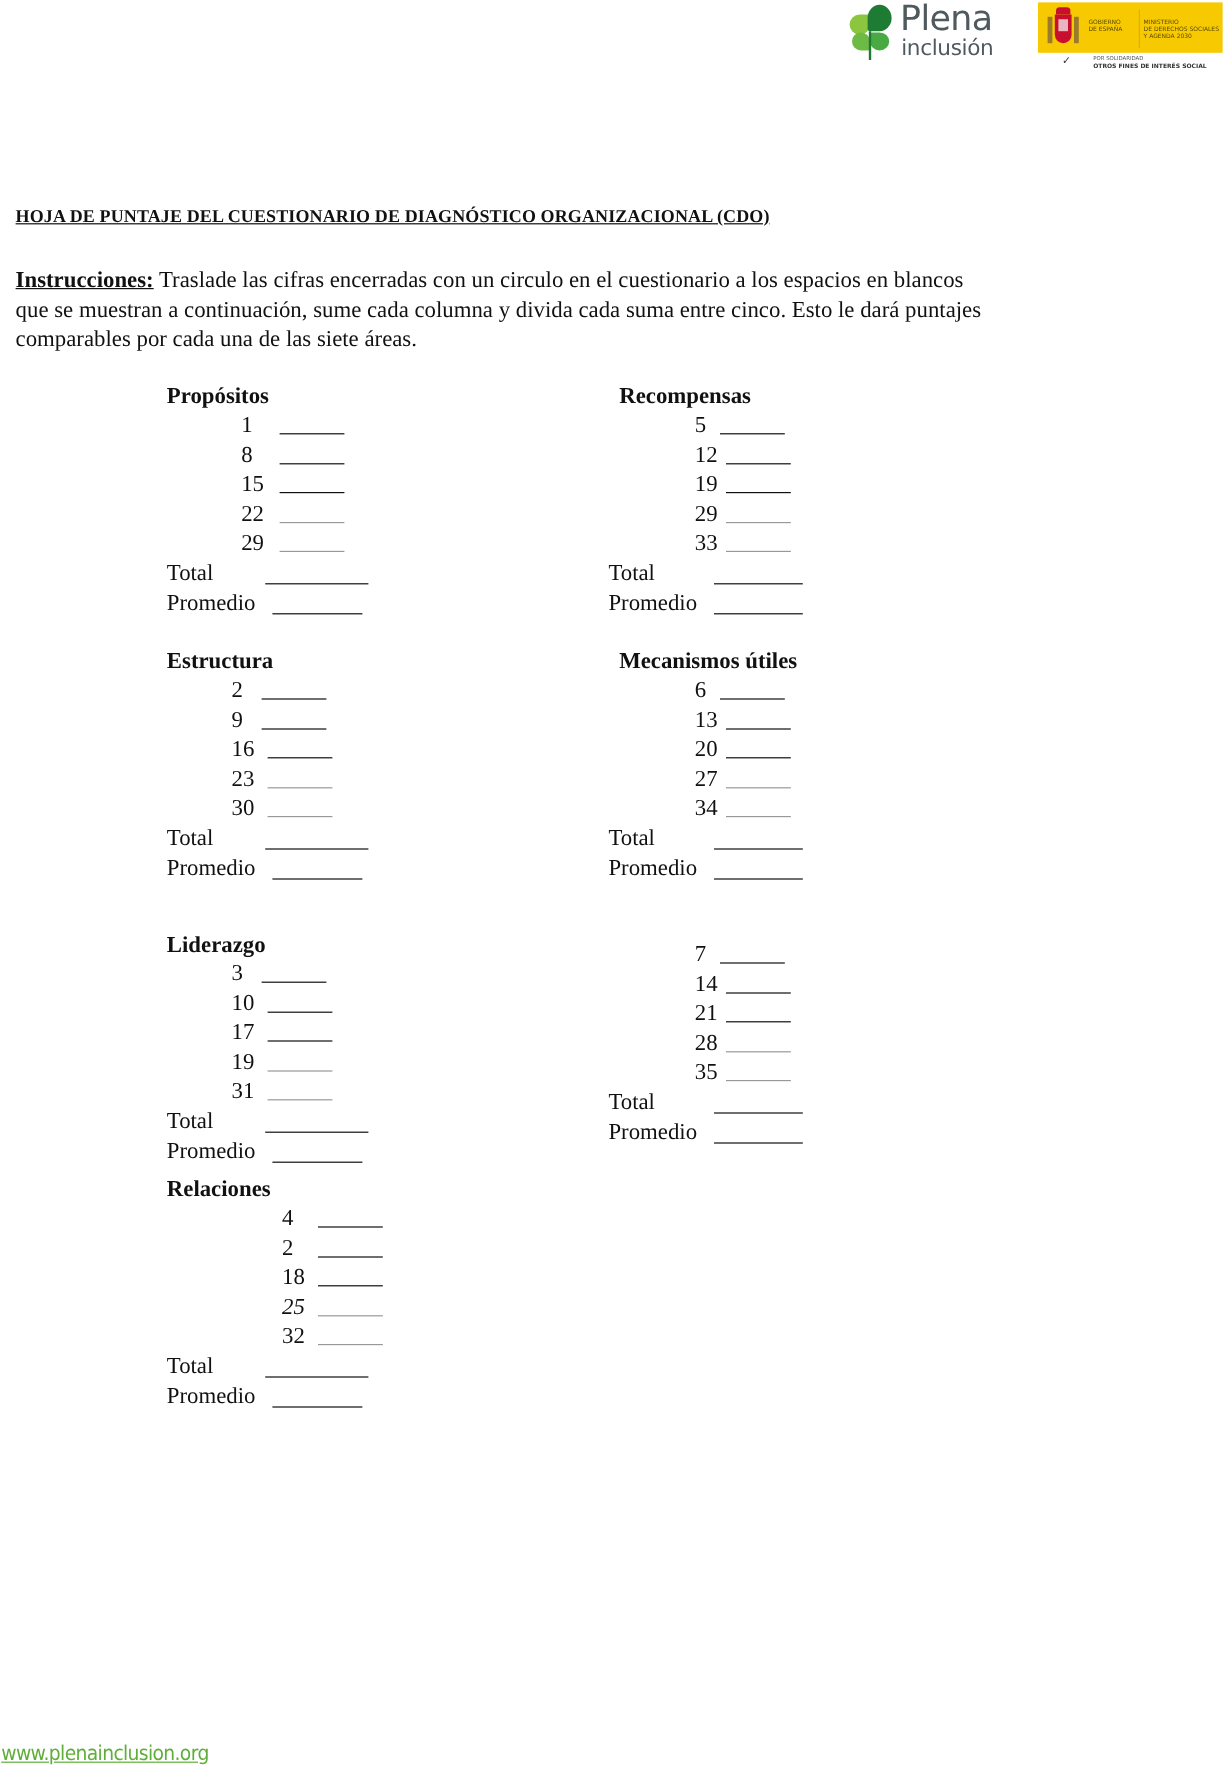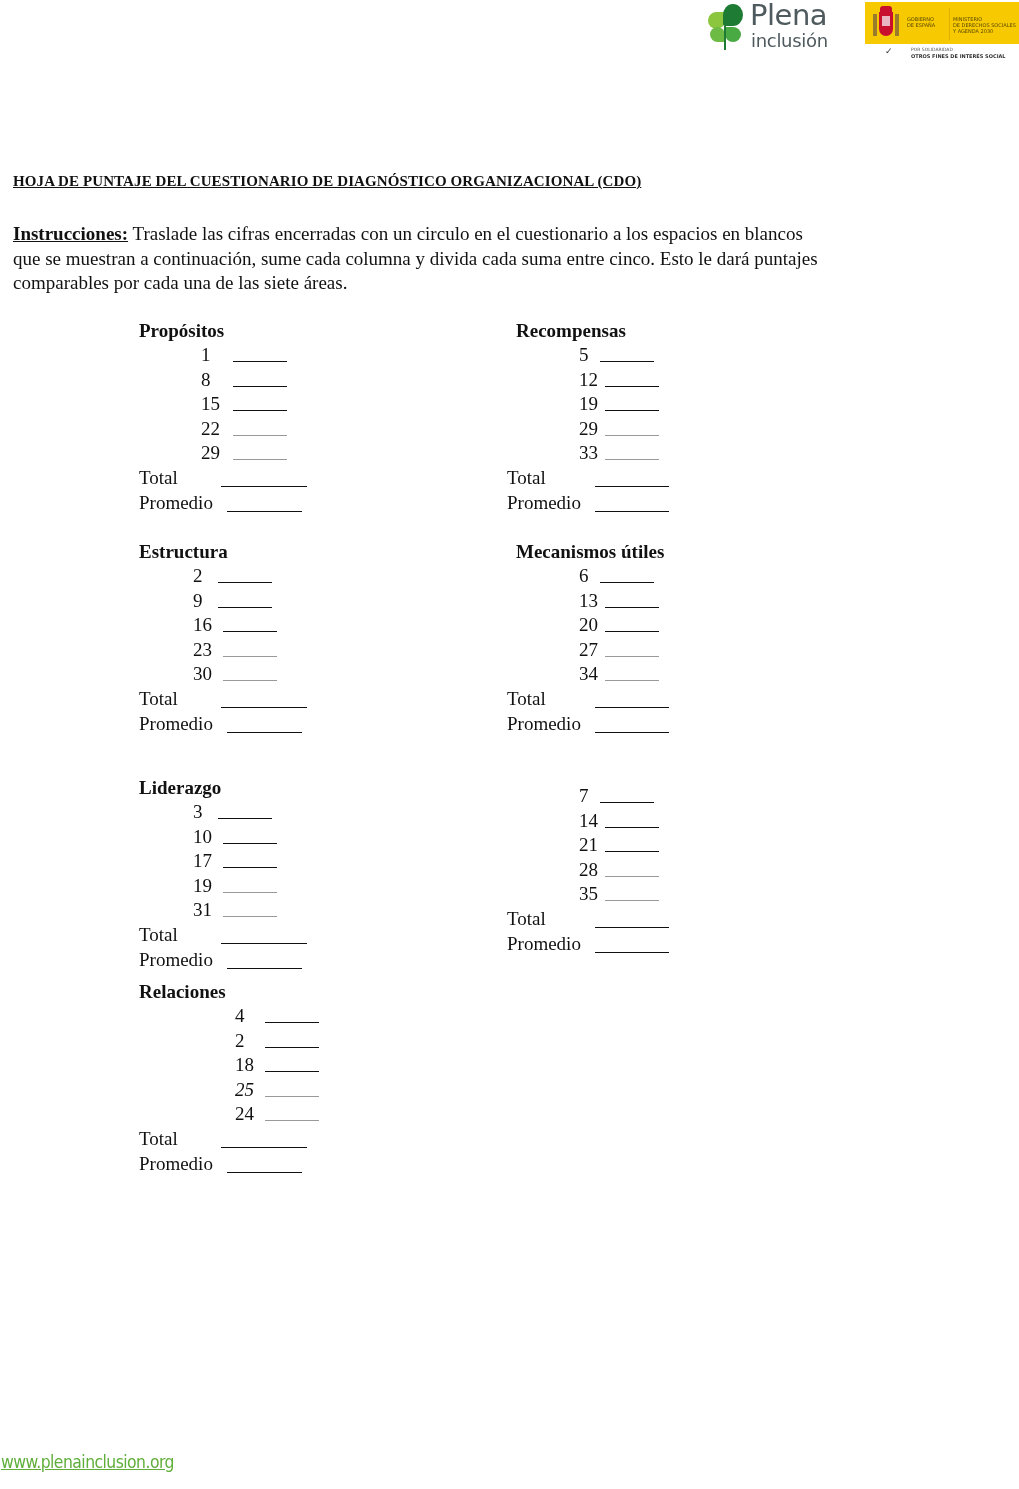--- a/index.html
+++ b/index.html
@@ -304,21 +304,21 @@
       </div>
       <div class="item" style="left: 0px; top: 73.2px; width: 200px;">
         <span class="num" style="left: 96px; text-align: left;">18</span>
         <span class="blank" style="left: 126px;"></span>
       </div>
       <div class="item" style="left: 0px; top: 97.8px; width: 200px;">
         <span class="num" style="left: 96px; text-align: left; font-style: italic;">25</span>
         <span class="blank light" style="left: 126px;"></span>
       </div>
       <div class="item" style="left: 0px; top: 122.4px; width: 200px;">
-        <span class="num" style="left: 96px; text-align: left;">24</span>
+        <span class="num" style="left: 96px; text-align: left;">32</span>
         <span class="blank light" style="left: 126px;"></span>
       </div>
       <div class="sum-row" style="top: 147px; width: 200px;">
         <span class="lab">Total</span>
         <span class="line" style="left: 82px; width: 86px;"></span>
       </div>
       <div class="sum-row" style="top: 171.6px; width: 200px;">
         <span class="lab">Promedio</span>
         <span class="line" style="left: 88px; width: 75px;"></span>
       </div>

